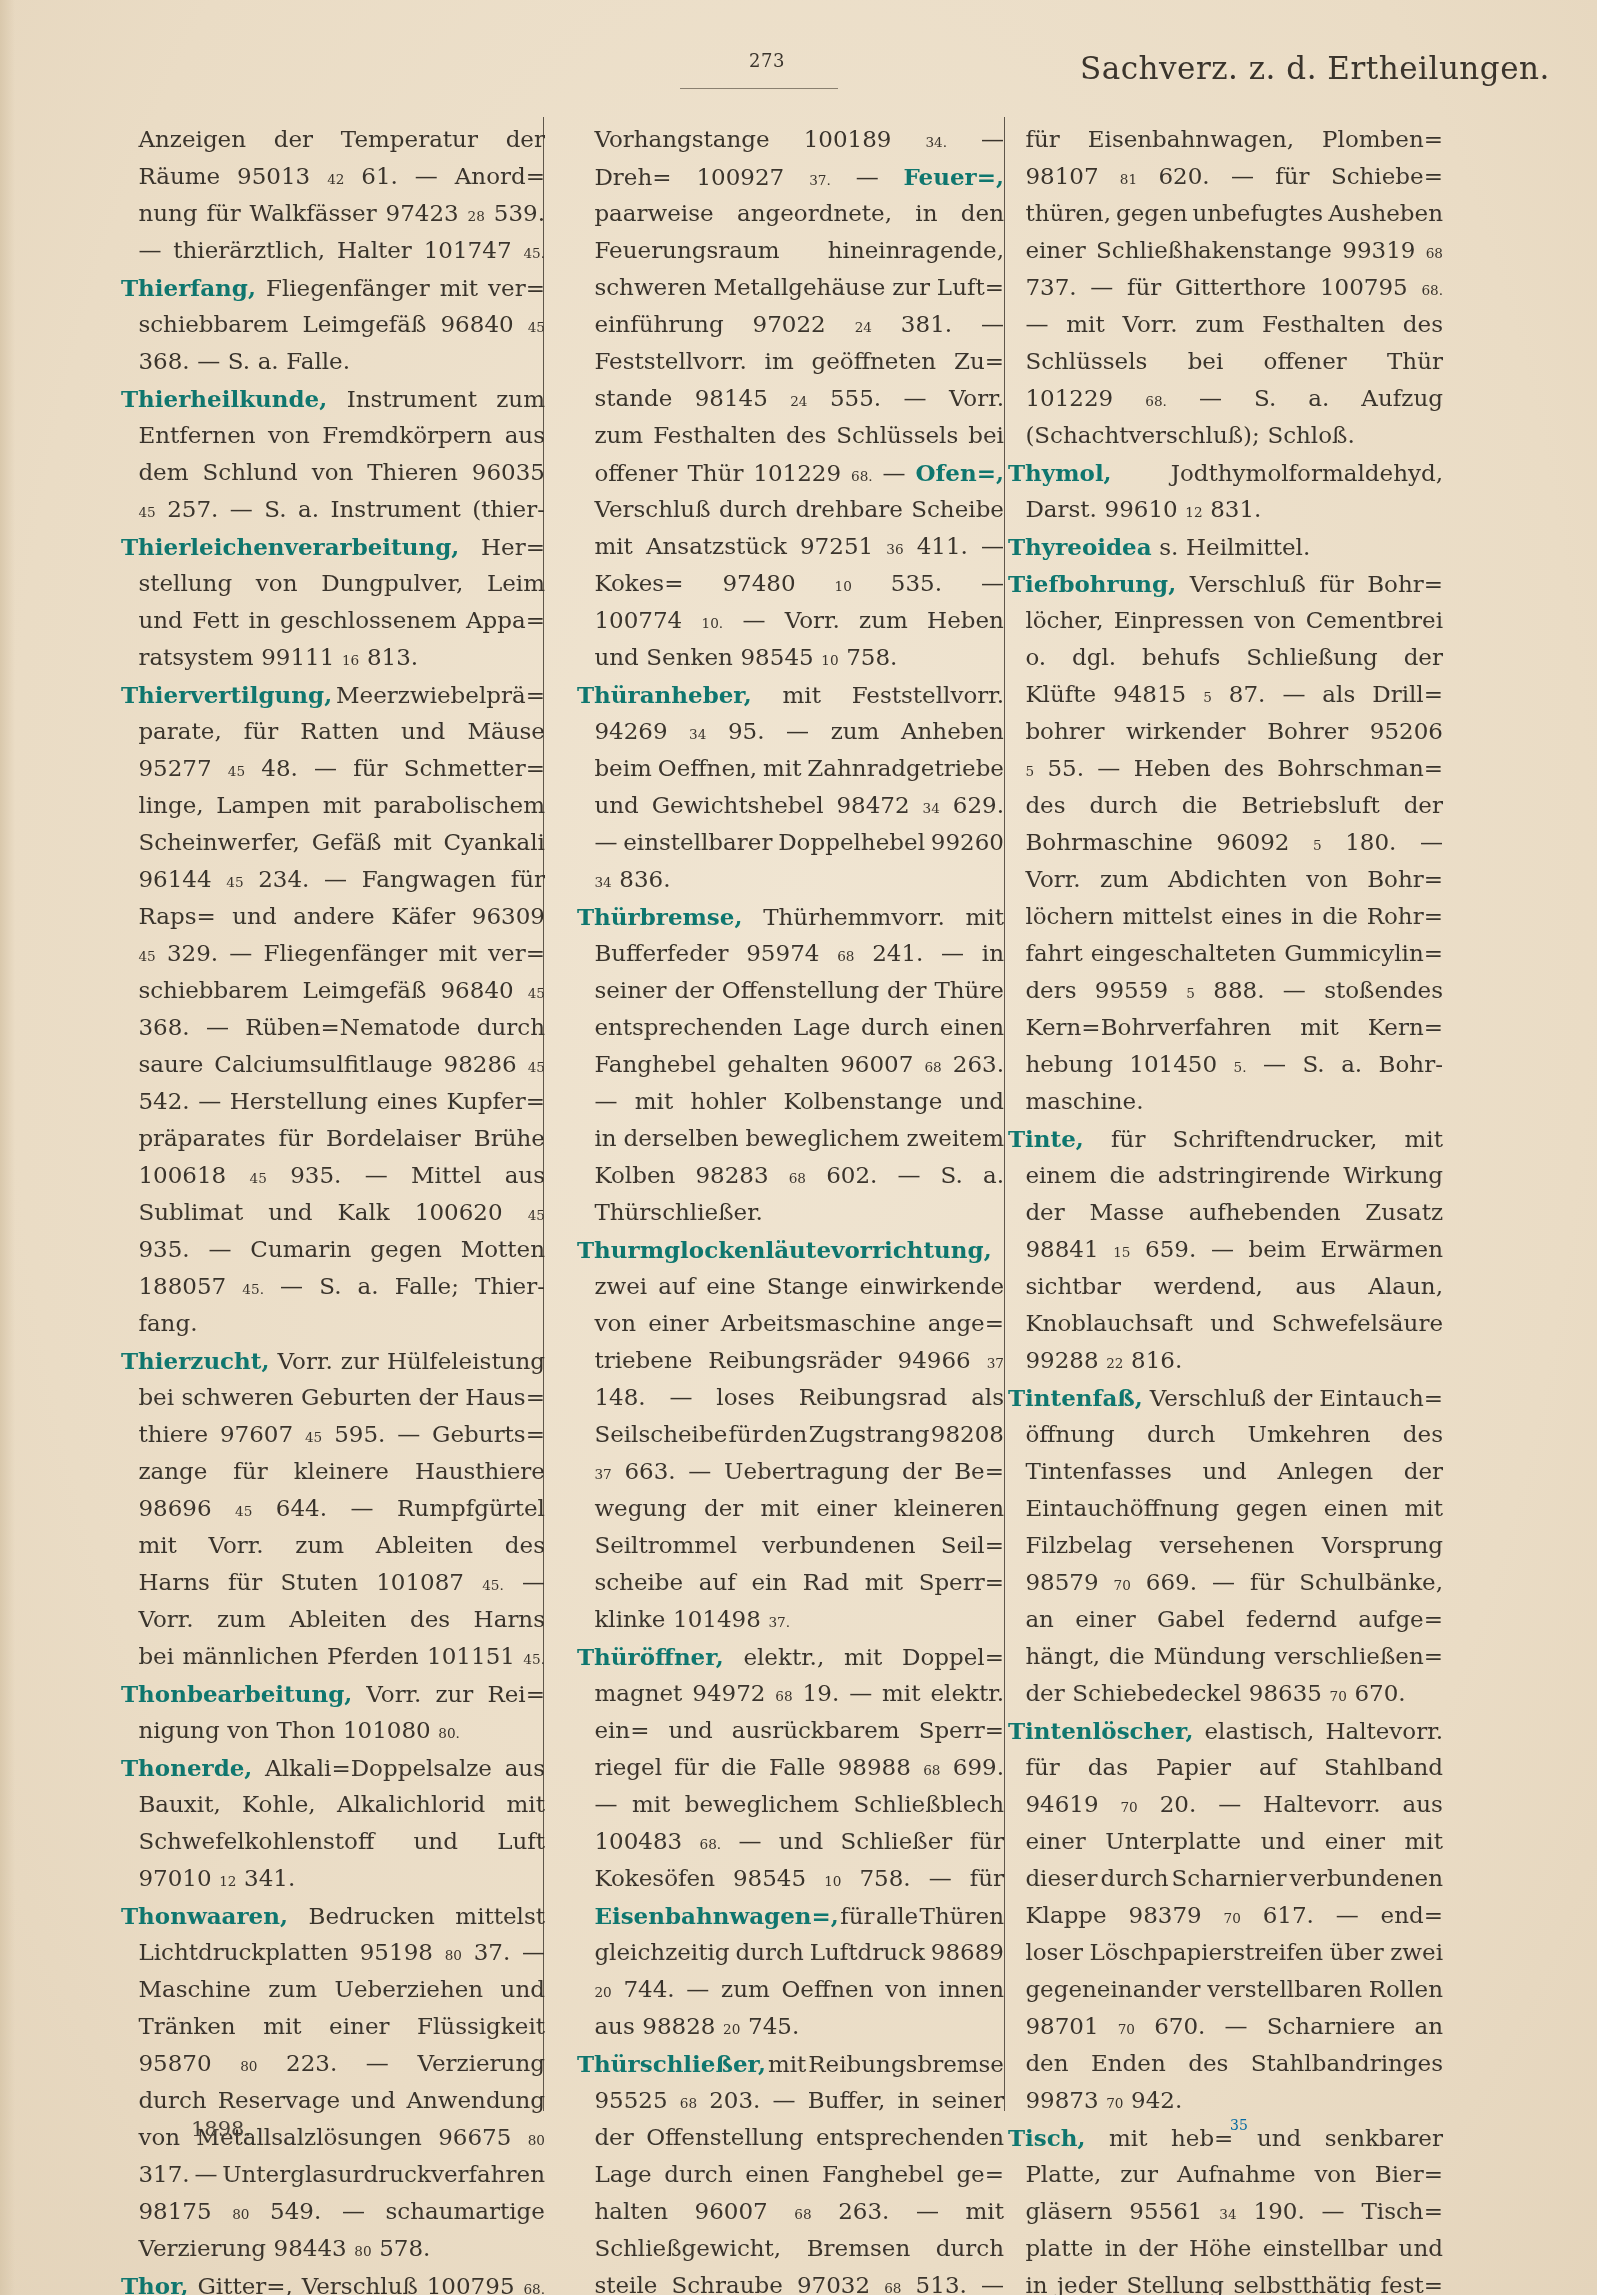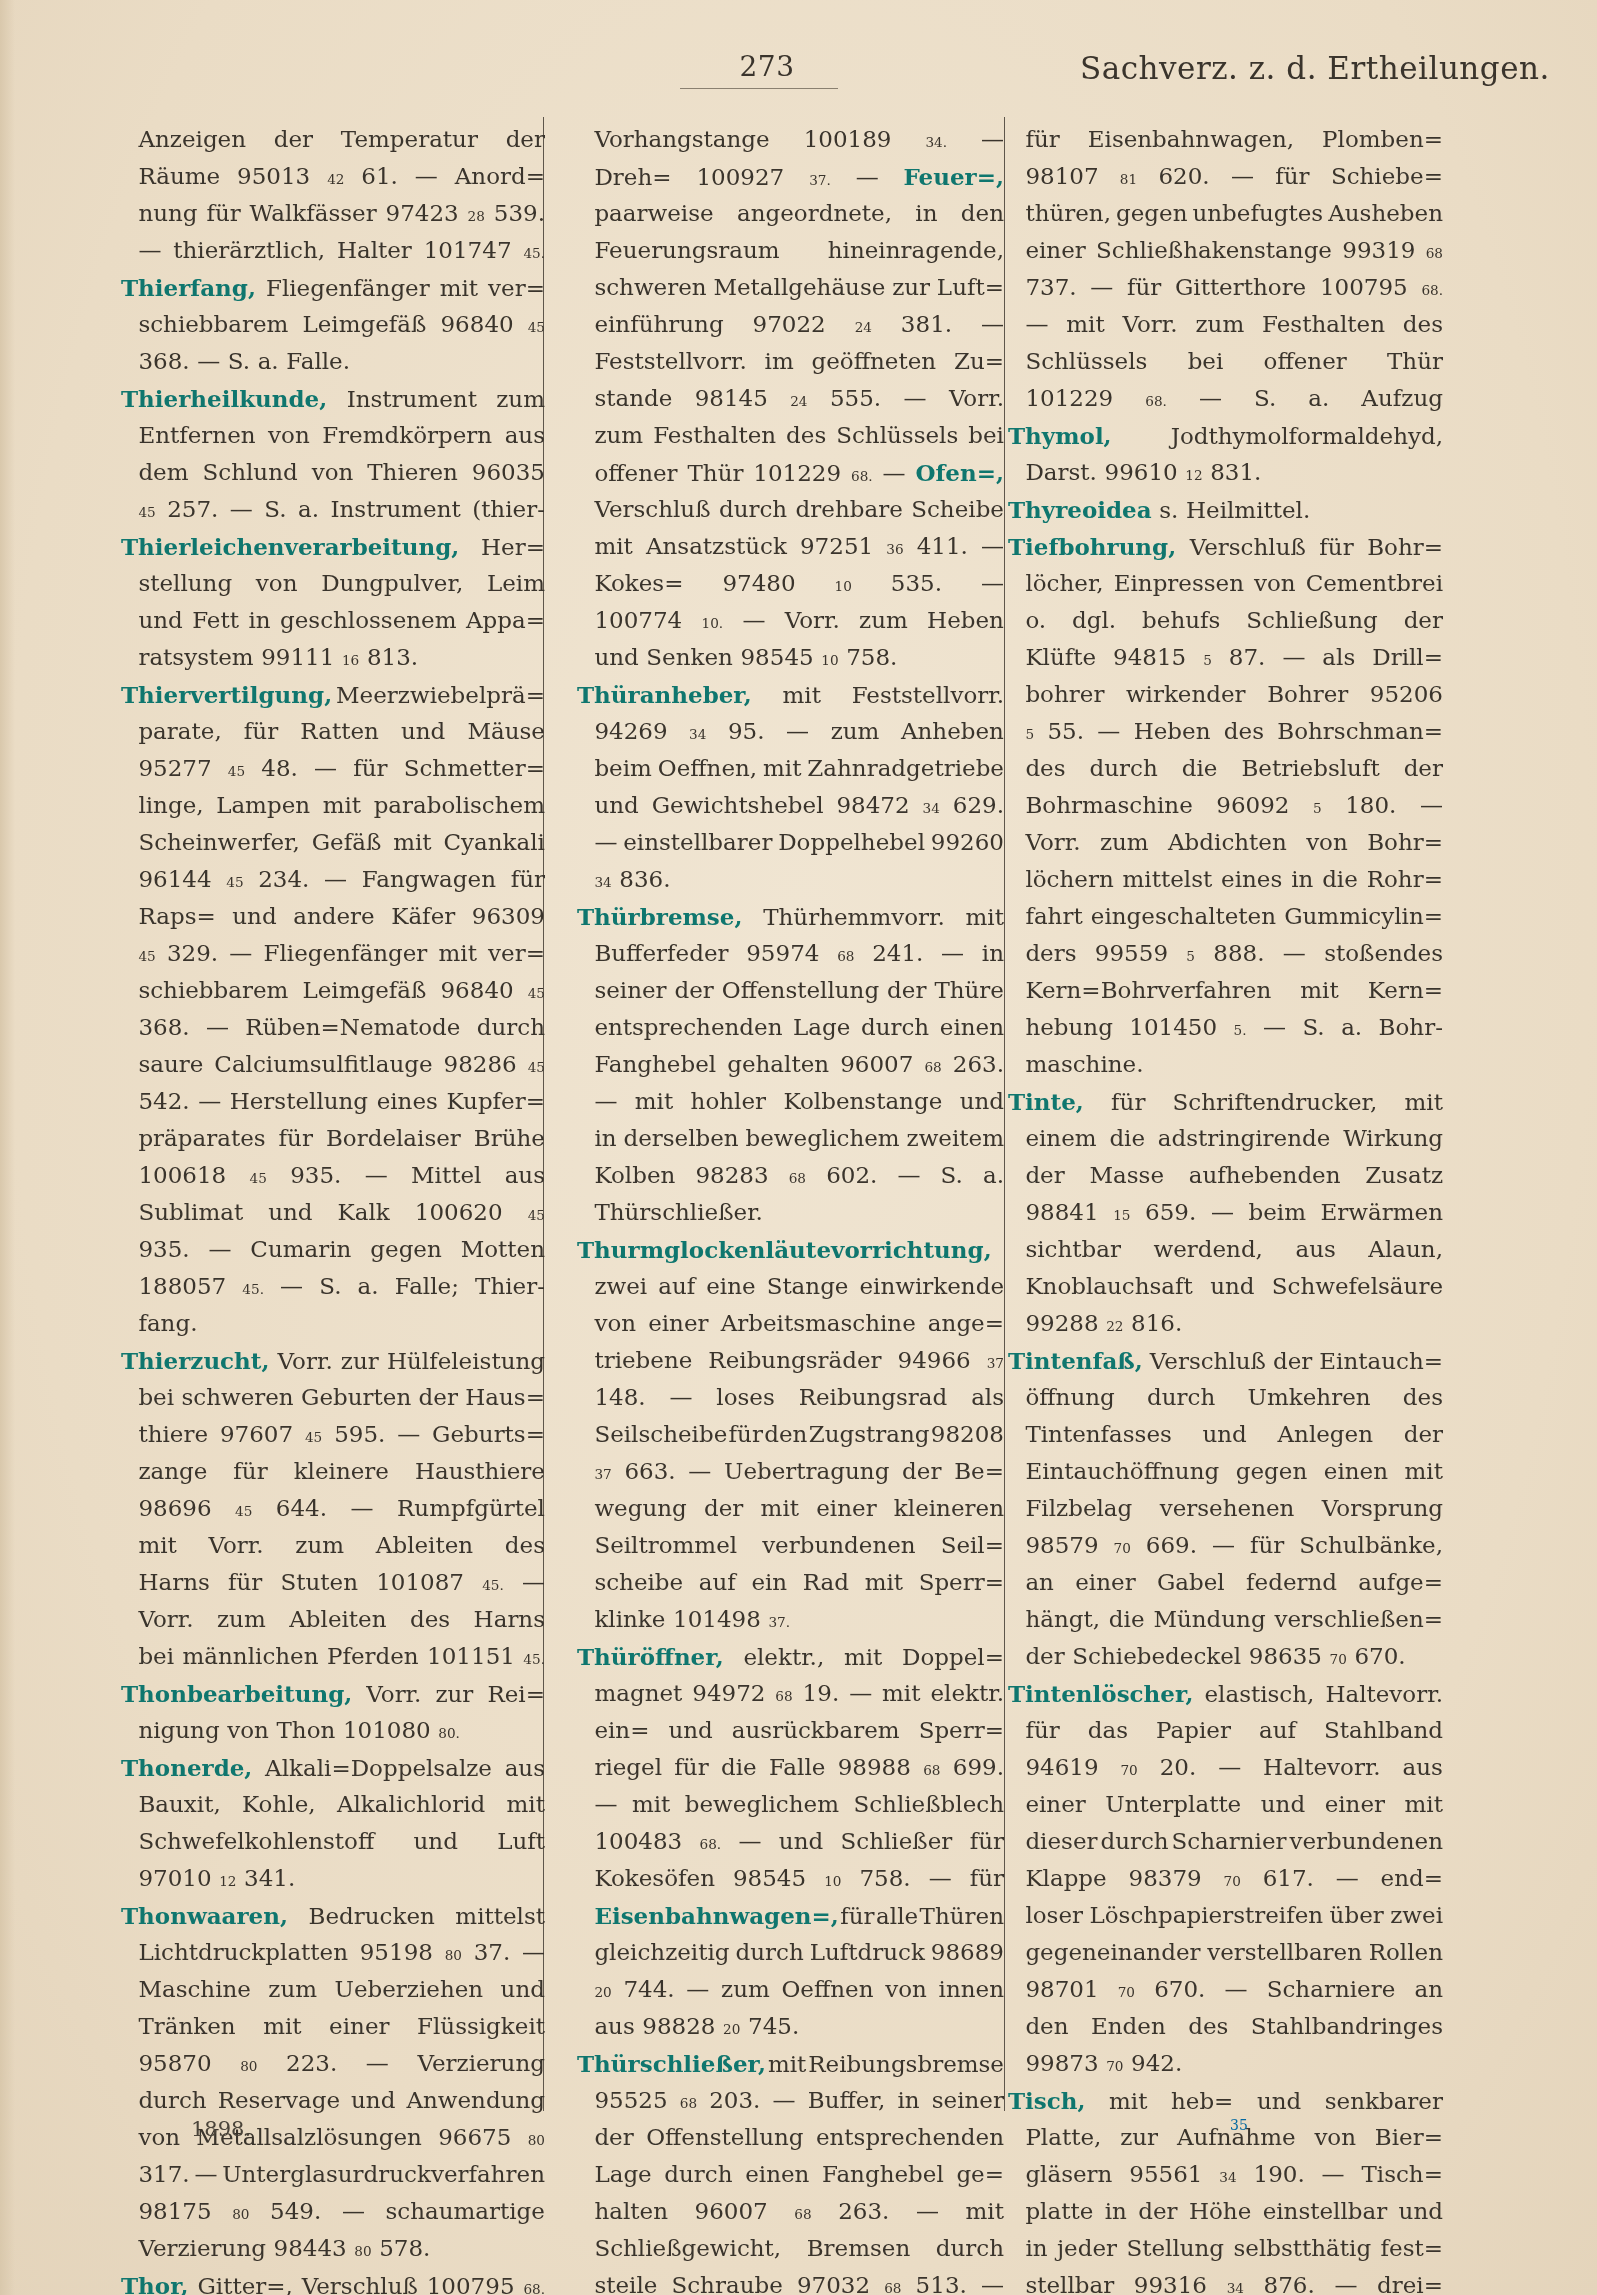--- a/index.html
+++ b/index.html
@@ -7,21 +7,21 @@
     width: 1597px; height: 2295px;
     background: #ede1cc;
     background-image: radial-gradient(ellipse at 50% 40%, #f0e5d2 0%, #eadcc5 70%, #e4d4bb 100%);
     position: relative; overflow: hidden;
     font-family: "DejaVu Serif", "Liberation Serif", serif;
     color: #3a342c;
   }
   .page-edge-left { position: absolute; left: 0; top: 0; width: 15.2px; height: 2295px; background: linear-gradient(90deg, #d9c8ac, rgba(236,225,204,0)); }
   .header-page-number {
     position: absolute; left: 729px; top: 50px; width: 76px; text-align: center;
-    font-size: 28px; letter-spacing: 0.5px; color: #3a342c;
+    font-size: 18px; letter-spacing: 0.5px; color: #3a342c;
   }
   .header-rule { position: absolute; left: 680px; top: 88px; width: 158px; height: 1.1px; background: #8a8070; }
   .header-running-title {
     position: absolute; left: 1080px; top: 50px; width: 326px;
     font-size: 31px; letter-spacing: 0.5px; color: #3a342c; white-space: nowrap;
   }
   .column { position: absolute; top: 121px; }
   .col-1 { left: 121px; width: 424px; }
   .col-2 { left: 577px; width: 427px; }
   .col-3 { left: 1008px; width: 435px; }
@@ -886,20 +886,24 @@
       <span class="seg">Thür</span>
     </div>
     <div class="line indent">
       <span class="seg">101229</span>
       <span class="seg s">68.</span>
       <span class="seg">—</span>
       <span class="seg">S.</span>
       <span class="seg">a.</span>
       <span class="seg">Aufzug</span>
     </div>
+    <div class="line indent last">
+      <span class="seg">(Schachtverschluß);</span>
+      <span class="seg">Schloß.</span>
+    </div>
     <div class="line">
       <span class="seg b">Thymol,</span>
       <span class="seg">Jodthymolformaldehyd,</span>
     </div>
     <div class="line indent last">
       <span class="seg">Darst.</span>
       <span class="seg">99610</span>
       <span class="seg s">12</span>
       <span class="seg">831.</span>
     </div>

